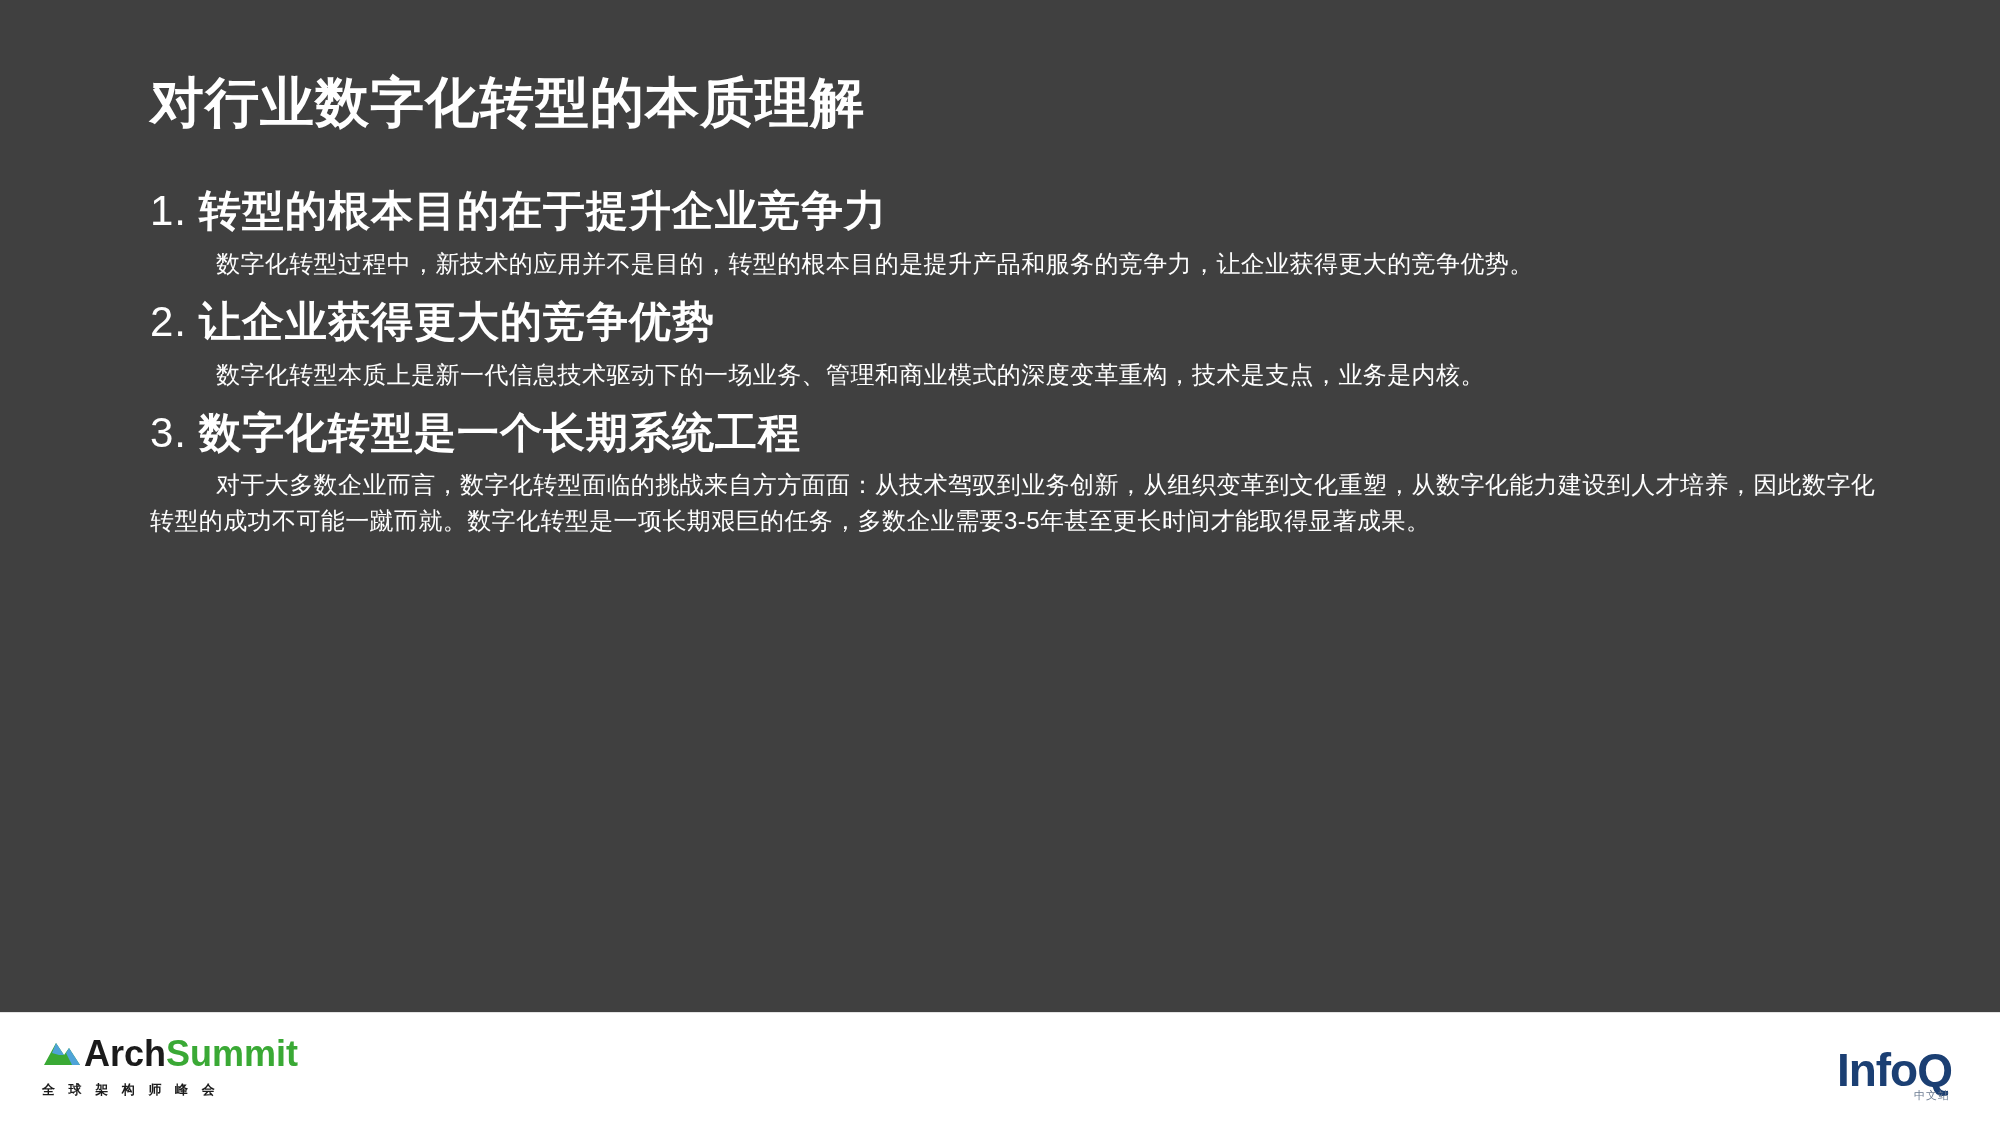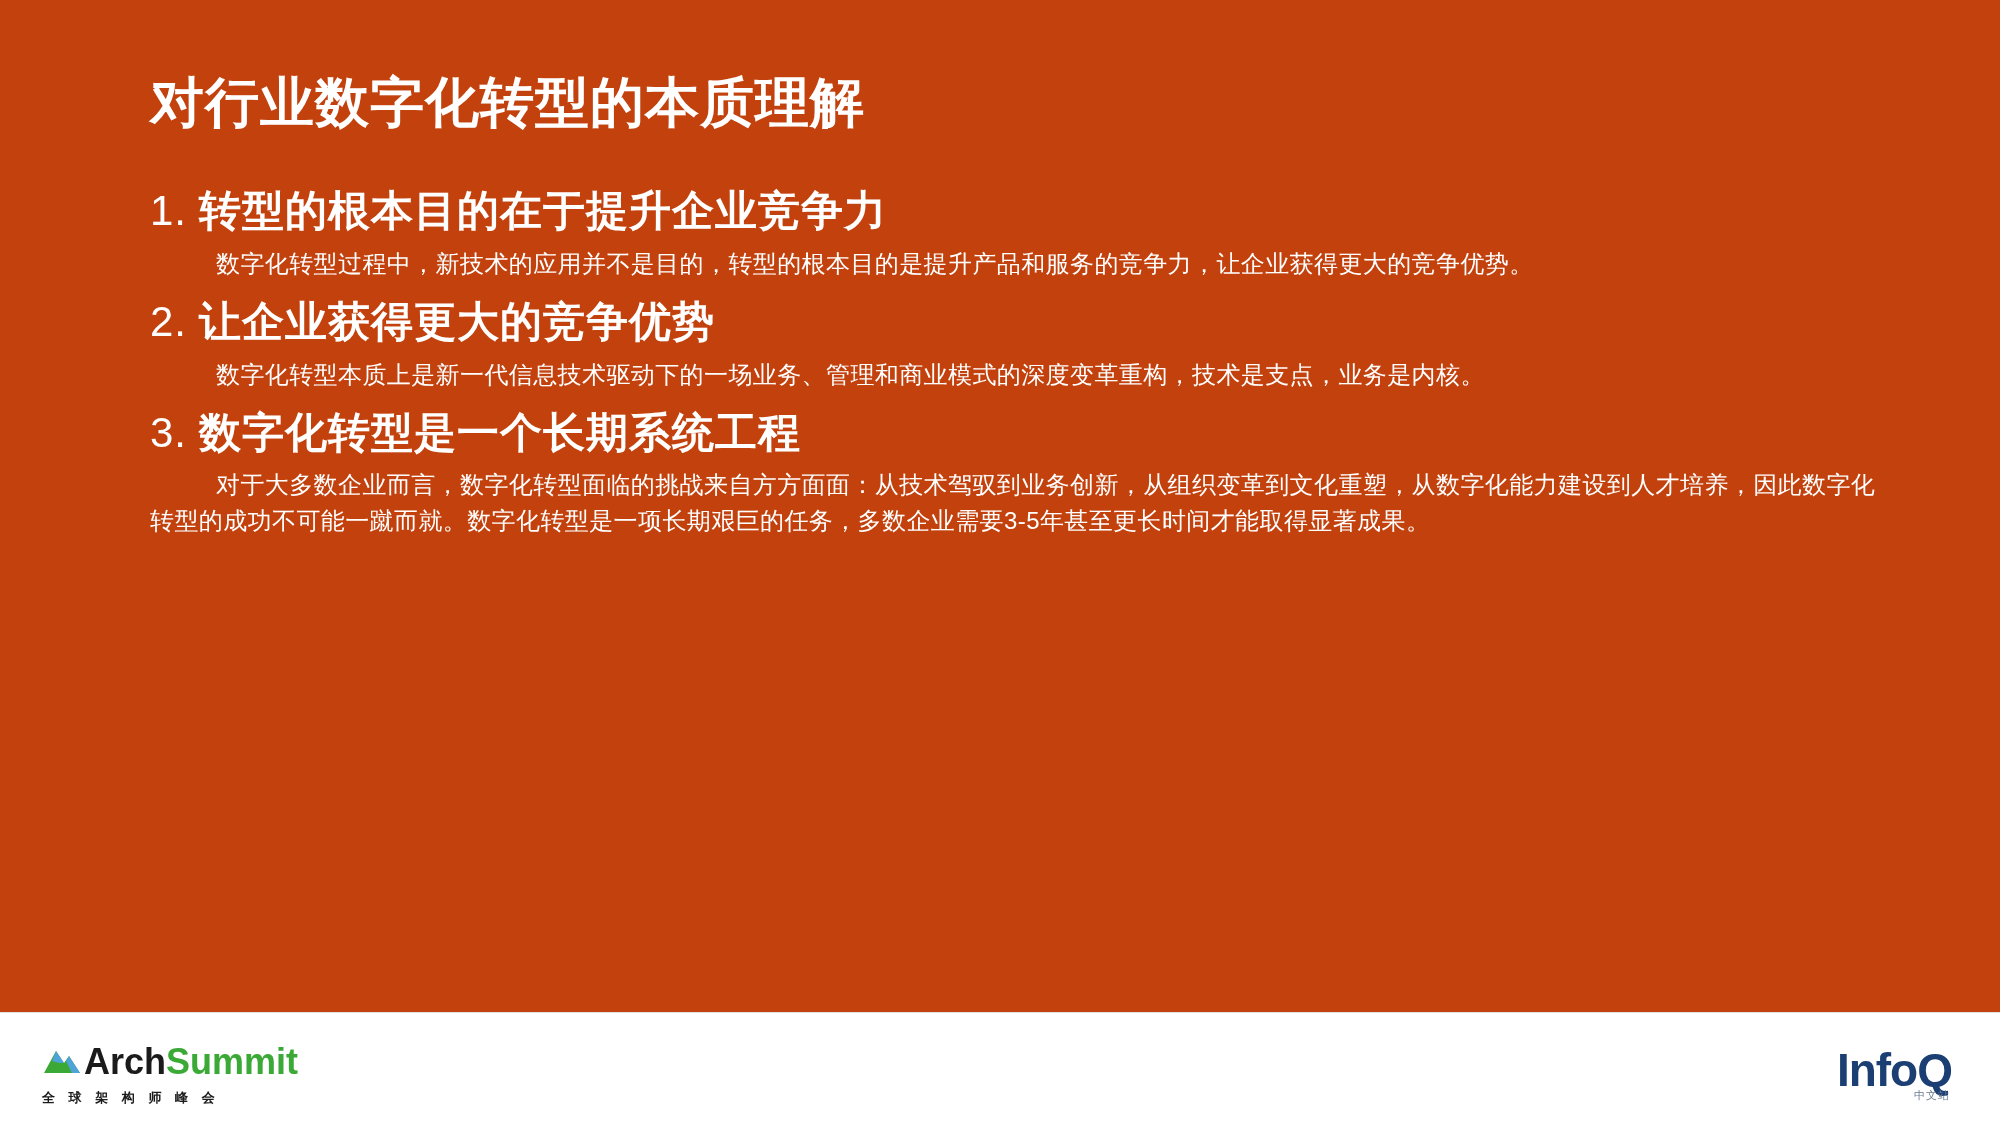--- a/index.html
+++ b/index.html
@@ -10,21 +10,21 @@
     width: 2000px;
     height: 1125px;
     background: #ffffff;
     font-family: "Liberation Sans", sans-serif;
     overflow: hidden;
   }
   .slide {
     position: relative;
     width: 2000px;
     height: 1125px;
-    background: #c2410c;
+    background: #404040;
     box-sizing: border-box;
     overflow: hidden;
   }
   .slide-body {
     position: absolute;
     left: 0;
     top: 0;
     right: 0;
     bottom: 112px;
     padding: 70px 120px 0 150px;
@@ -70,21 +70,20 @@
     background: #ffffff;
     border-top: 1px solid #e3e3e3;
   }
   
   .logo-arch {
     position: absolute;
     left: 42px;
     top: 14px;
     width: 240px;
     height: 84px;
-    margin-top: 8px;
   }
   .logo-arch .mark {
     position: absolute;
     left: 0;
     top: 4px;
   }
   .logo-arch .wordmark {
     position: absolute;
     left: 42px;
     top: 6px;

